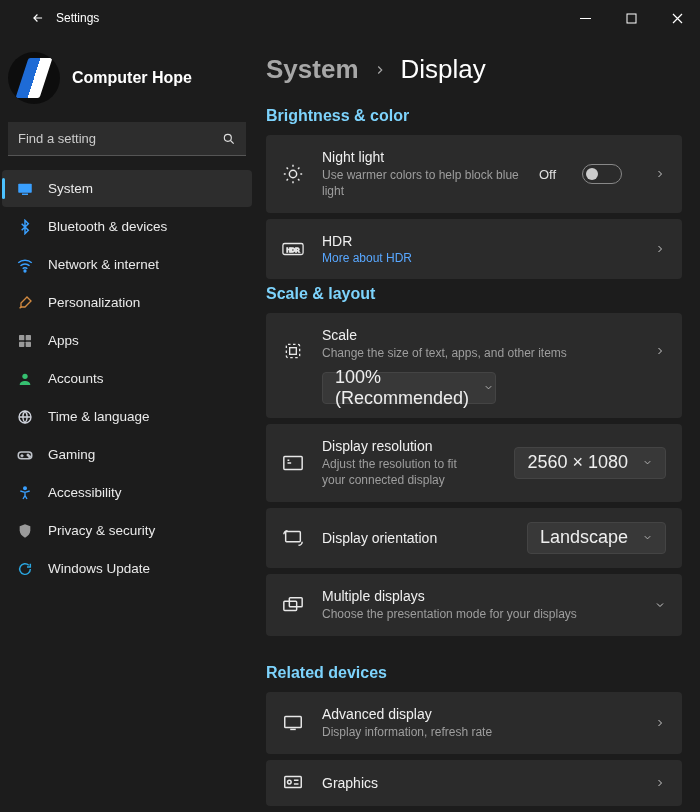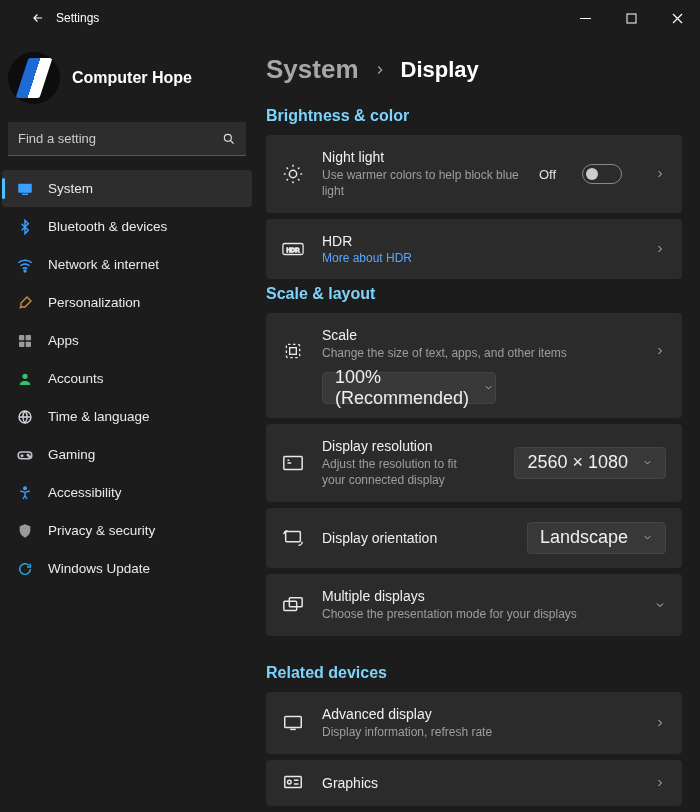--- a/index.html
+++ b/index.html
@@ -72,21 +72,21 @@
   .nav-item.active { background: #2d2d2d; }
   .nav-item.active::before {
     content: ""; position: absolute; left: 0; top: 8px; bottom: 8px;
     width: 3px; background: #4cc2ff; border-radius: 2px;
   }
   .nav-ico { width: 18px; height: 18px; display: flex; align-items: center; justify-content: center; }
   .content { flex: 1; padding: 18px 18px 0 8px; overflow-y: auto; }
   .crumb { display: flex; align-items: center; gap: 14px; margin-bottom: 22px; }
   .crumb-parent { font-size: 26px; color: #a7a7a7; font-weight: 600; }
   .crumb-sep { color: #a7a7a7; }
-  .crumb-current { font-size: 22px; font-weight: 700; }
+  .crumb-current { font-size: 26px; font-weight: 400; }
   .section-title { font-size: 16px; font-weight: 600; margin: 6px 0 10px; color: #7dd3fc; }
   .card {
     background: #2b2b2b;
     border-radius: 4px;
     padding: 14px 16px;
     display: flex; align-items: center; gap: 18px;
     margin-bottom: 6px;
   }
   .card-ico { width: 22px; display:flex; align-items:center; justify-content:center; color:#e8e8e8; }
   .card-body { flex: 1; min-width: 0; }

